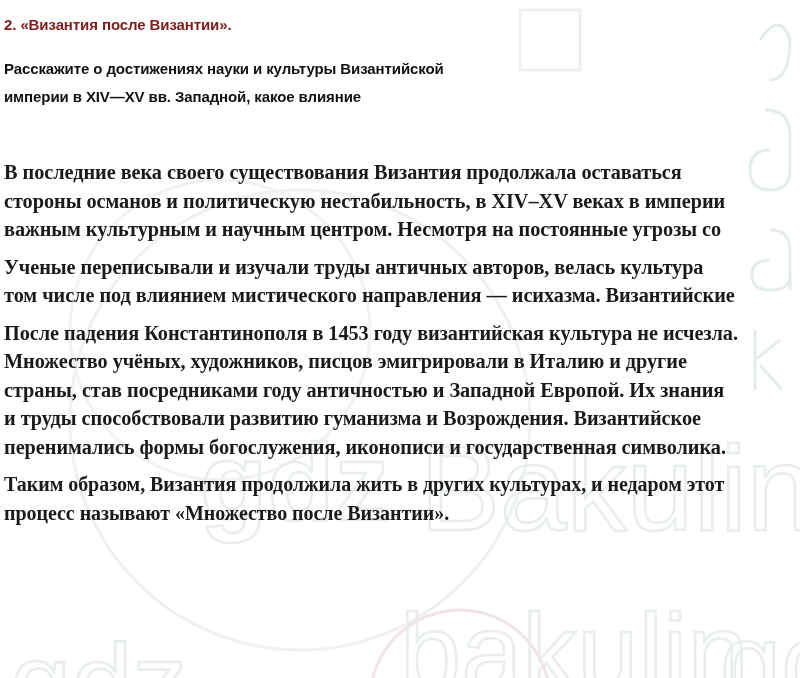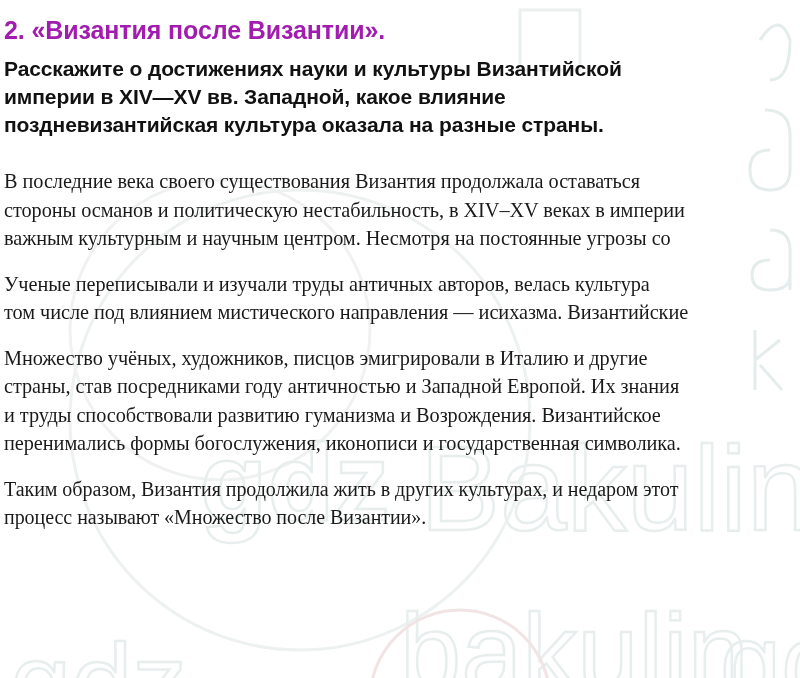--- a/index.html
+++ b/index.html
@@ -20,54 +20,55 @@
       z-index: 0;
     }
     .content {
       position: relative;
       z-index: 1;
       padding: 0 0 0 4px;
     }
     .section-title {
       font-family: "Liberation Sans", sans-serif;
       font-weight: bold;
-      font-size: 25px;
-      color: #a21caf;
+      font-size: 15px;
+      color: #7f1d1d;
       margin: 0;
       position: absolute;
       left: 4px;
       top: 16px;
       letter-spacing: -0.1px;
     }
     .question {
       font-family: "Liberation Sans", sans-serif;
       font-weight: bold;
-      font-size: 21px;
+      font-size: 15px;
       line-height: 28px;
       color: #111111;
       margin: 0;
       position: absolute;
       left: 4px;
       top: 55px;
       width: 790px;
       letter-spacing: -0.1px;
     }
     .answer {
       position: absolute;
       left: 4px;
       top: 150px;
       width: 796px;
     }
     .answer p {
       font-family: "Liberation Serif", serif;
       font-size: 20.3px;
       line-height: 28.5px;
       color: #1a1a1a;
-      margin: 17px 0 9px 0;
+      margin: 8px 0 9px 0;
       letter-spacing: -0.05px;
+      font-weight: bold;
     }
     .answer p .line { display: block; white-space: nowrap; }
     .answer p.last { font-size: 20px; }
   </style>
 </head>
 <body>
 
 <svg class="watermark" width="800" height="678" viewBox="0 0 800 678">
   <g fill="none" stroke="#e4ecec" stroke-width="3">
     <circle cx="300" cy="420" r="230" stroke="#eef1f1"></circle>
@@ -85,34 +86,34 @@
     <circle cx="460" cy="700" r="90" stroke="#f1e4e4"></circle>
   </g>
 </svg>
 
 <div class="content">
   <h2 class="section-title">2. «Византия после Византии».</h2>
 
   <h3 class="question">
     <span style="display:block">Расскажите о достижениях науки и культуры Византийской</span>
     <span style="display:block">империи в XIV—XV вв. Западной, какое влияние</span>
-    <span style="display:block">поздневизантийская культура оказала на разные страны.</span>
   </h3>
 
   <div class="answer">
     <p>
       <span class="line">В последние века своего существования Византия продолжала оставаться</span>
       <span class="line">стороны османов и политическую нестабильность, в XIV–XV веках в империи</span>
       <span class="line">важным культурным и научным центром. Несмотря на постоянные угрозы со</span>
     </p>
     <p>
       <span class="line">Ученые переписывали и изучали труды античных авторов, велась культура</span>
       <span class="line">том числе под влиянием мистического направления  —  исихазма. Византийские</span>
     </p>
     <p>
+      <span class="line">После падения Константинополя в 1453 году византийская культура не исчезла.</span>
       <span class="line">Множество учёных, художников, писцов эмигрировали в Италию и другие</span>
       <span class="line">страны, став посредниками году античностью и Западной Европой. Их знания</span>
       <span class="line">и труды способствовали развитию гуманизма и Возрождения. Византийское</span>
       <span class="line">перенимались формы богослужения, иконописи и государственная символика.</span>
     </p>
     <p class="last">
       <span class="line">Таким образом, Византия продолжила жить в других культурах, и недаром этот</span>
       <span class="line">процесс называют «Множество после Византии».</span>
     </p>
   </div>

